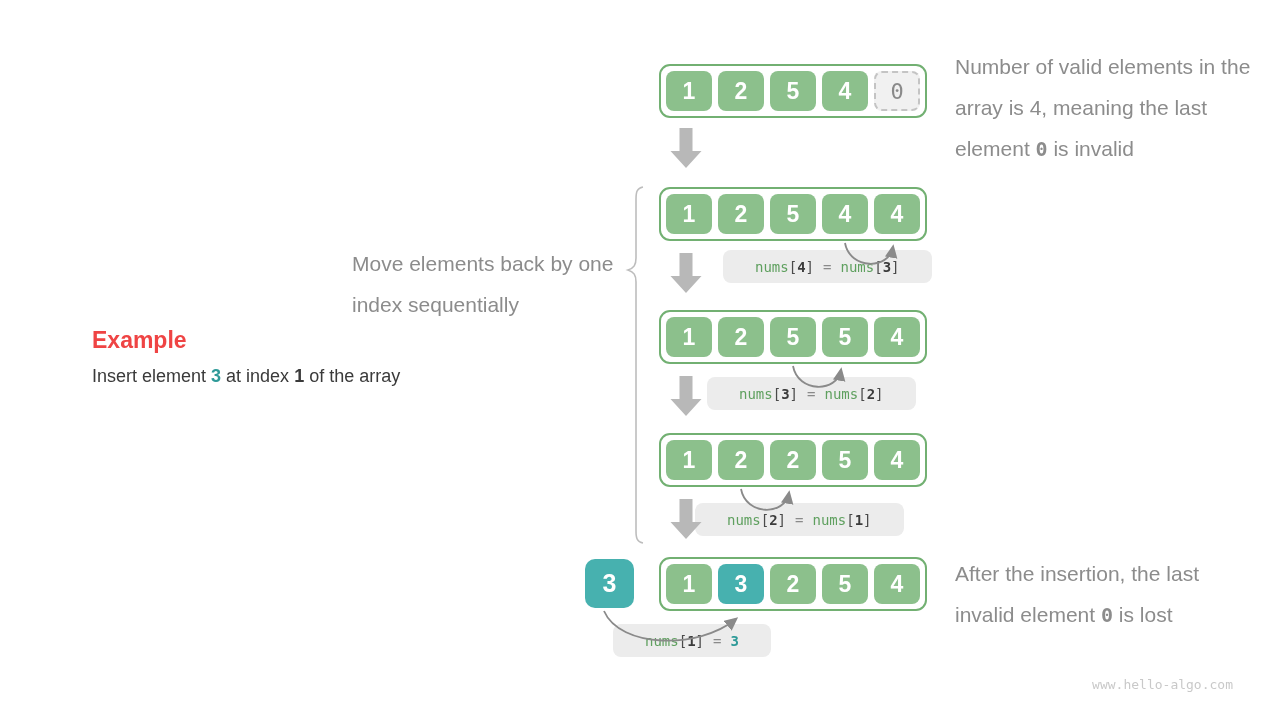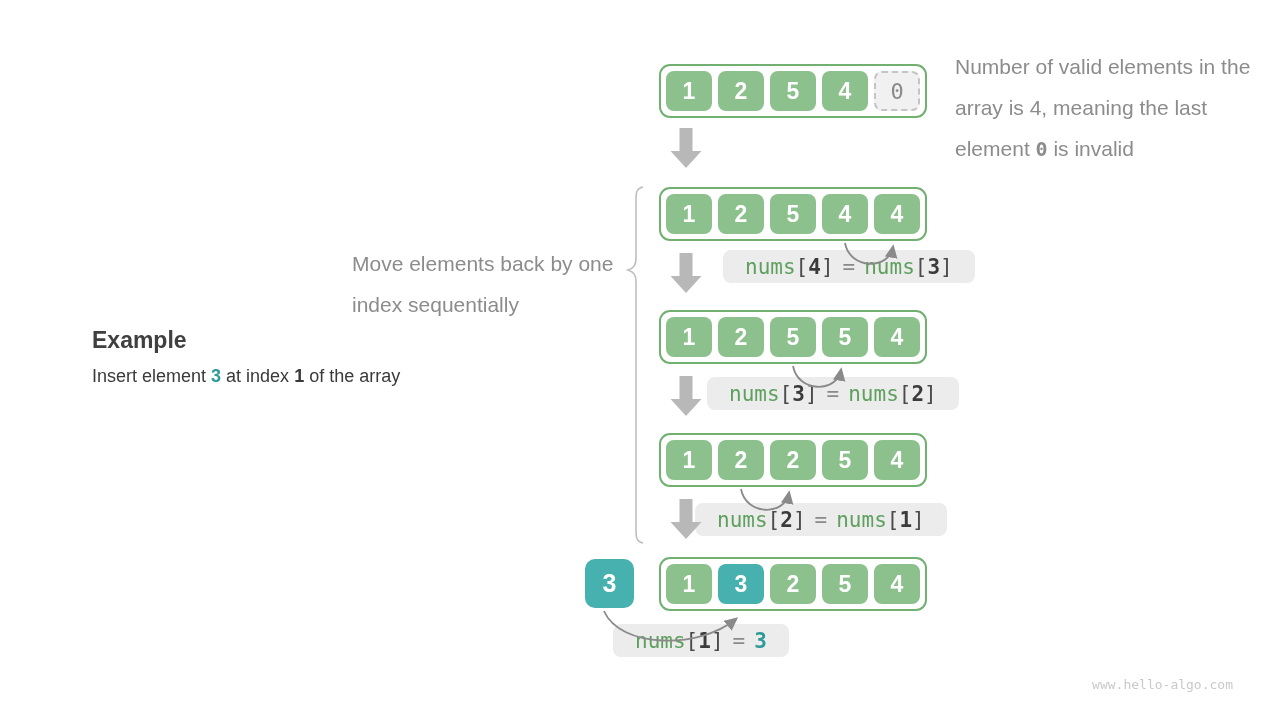--- a/index.html
+++ b/index.html
@@ -12,32 +12,32 @@
         font-weight:bold;font-size:23px;display:flex;align-items:center;justify-content:center;}
   .cell.teal{background:#47b1af;}
   .cell.dashed{background:#f1f1f1;border:2px dashed #c4c4c4;width:42px;height:36px;
         color:#8a8a8a;font-weight:normal;font-family:"DejaVu Sans Mono",monospace;font-size:22px;}
   
   .lone-cell{position:absolute;left:585px;top:559px;width:49px;height:49px;border-radius:10px;
         background:#47b1af;color:#fff;font-weight:bold;font-size:25px;
         display:flex;align-items:center;justify-content:center;z-index:3;}
   
   .code-label{position:absolute;background:#ececec;border-radius:8px;height:33px;
-        display:inline-flex;align-items:center;padding:0 22px;z-index:2;
-        font-family:"DejaVu Sans Mono",monospace;font-size:21px;white-space:pre;}
+        display:inline-flex;align-items:center;padding:0 32px;z-index:2;
+        font-family:"DejaVu Sans Mono",monospace;font-size:14px;white-space:pre;}
   .code-label .fn{color:#5fa05f;}
   .code-label .br{color:#4a4a4a;}
   .code-label .idx{color:#3b3b3b;font-weight:bold;}
   .code-label .eq{color:#8a8a8a;margin:0 9px;}
   .code-label .val{color:#2e9a98;font-weight:bold;}
   
   .note{position:absolute;color:#8c8c8c;font-size:21px;line-height:41px;z-index:1;}
   .note .mono0{font-family:"DejaVu Sans Mono",monospace;font-weight:bold;font-size:20px;}
   
-  .example-heading{position:absolute;left:92px;top:327px;color:#404040;font-size:23px;font-weight:bold;}
+  .example-heading{position:absolute;left:92px;top:327px;color:#ef4444;font-size:23px;font-weight:bold;}
   .example-body{position:absolute;left:92px;top:366px;color:#3a3a3a;font-size:18px;}
   .example-body .v-teal{color:#2e9a98;font-weight:bold;}
   .example-body .v-dark{color:#3a3a3a;font-weight:bold;}
   
   .watermark{position:absolute;right:47px;top:677px;color:#c9c9c9;
         font-family:"DejaVu Sans Mono",monospace;font-size:13px;z-index:1;}
   
   #overlay{position:absolute;left:0;top:0;width:1280px;height:720px;z-index:5;pointer-events:none;}
 </style>
 </head>
@@ -45,20 +45,21 @@
 
 <div id="stage">
 
   <div class="example-heading">Example</div>
   <div class="example-body"><span>Insert element </span><span class="v-teal">3</span><span> at index </span><span class="v-dark">1</span><span> of the array</span></div>
 
   <div class="note" style="left:955px;top:46px;width:305px;"><span>Number of valid elements in the array is 4, meaning the last element </span><span class="mono0">0</span><span> is invalid</span></div>
 
   <div class="note" style="left:352px;top:243px;width:262px;">Move elements back by one index sequentially</div>
 
+  <div class="note" style="left:955px;top:553px;width:305px;"><span>After the insertion, the last invalid element </span><span class="mono0">0</span><span> is lost</span></div>
 
   <div class="array" style="top:64px;">
     <div class="cell">1</div>
     <div class="cell">2</div>
     <div class="cell">5</div>
     <div class="cell">4</div>
     <div class="cell dashed">0</div>
   </div>
 
   <div class="array" style="top:187px;">

